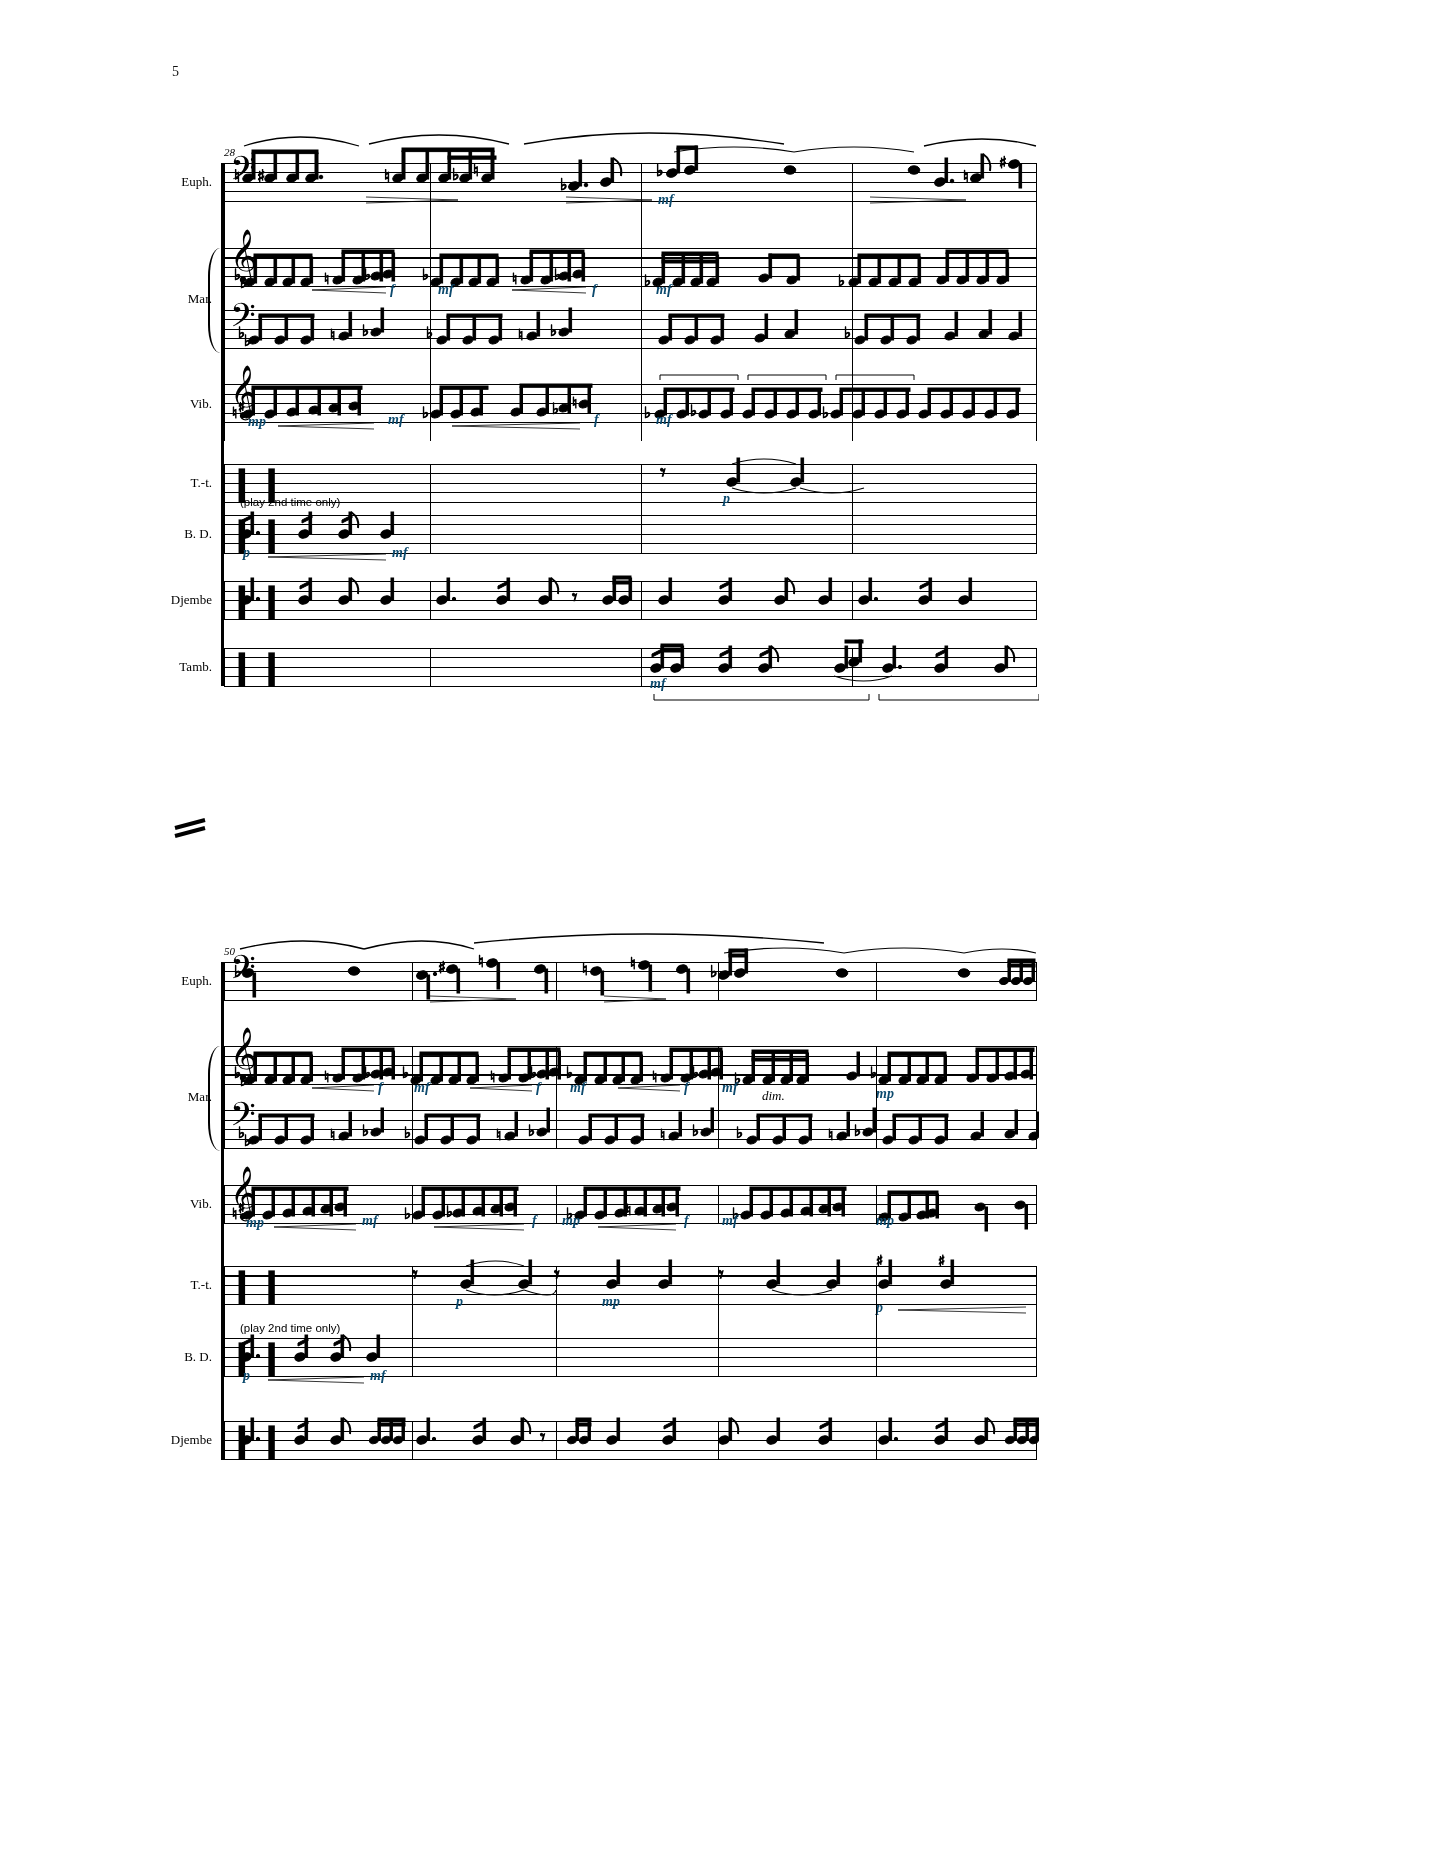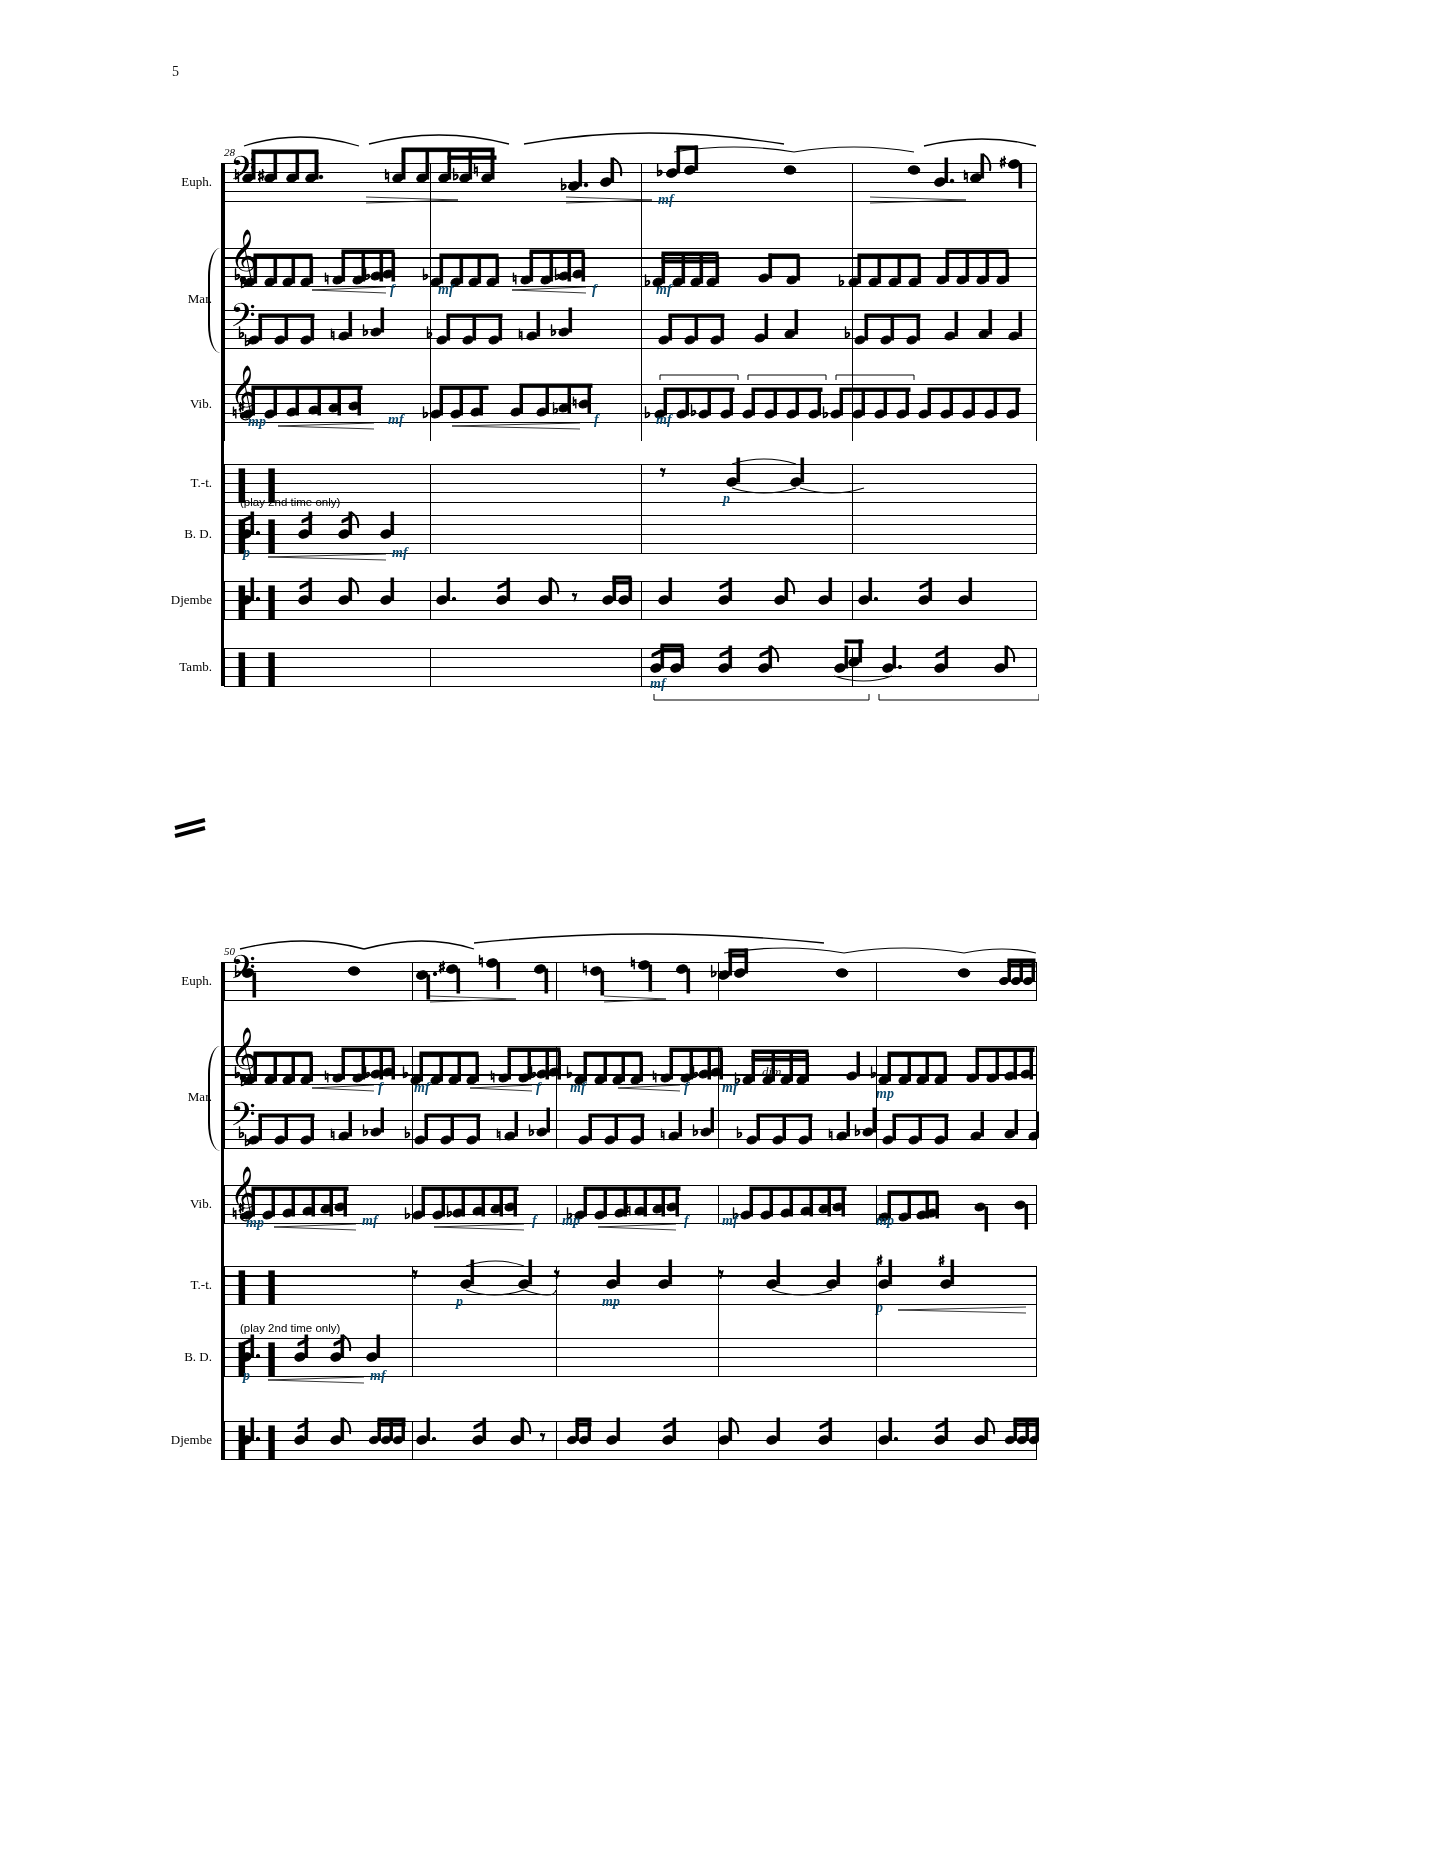--- a/index.html
+++ b/index.html
@@ -1010,21 +1010,21 @@
     </div>
     <div class="dyn" style="left:536px;top:1080px;">f</div>
     <div class="dyn" style="left:570px;top:1080px;">mf</div>
     <div class="hairpin" style="left:618px;top:1084px;width:62px;">
       <svg width="62" height="8">
           <path d="M0 4 L62 1 M0 4 L62 7" stroke="#000" fill="none" stroke-width="0.8"></path>
         </svg>
     </div>
     <div class="dyn" style="left:684px;top:1080px;">f</div>
     <div class="dyn" style="left:722px;top:1080px;">mf</div>
-    <div class="expr" style="left:762px;top:1064px;">dim.</div>
+    <div class="expr" style="left:762px;top:1088px;">dim.</div>
     <div class="dyn" style="left:876px;top:1086px;">mp</div>
 
     <div class="inst-label" style="left:130px;top:1204px;width:82px;">Vib.</div>
     <div class="staff" style="left:224px;top:1185px;width:813px;"></div>
     <div class="clef treble" style="left:230px;top:1169px;">𝄞</div>
 
     <div class="musiclayer" style="left:224px;top:1169px;">
       <svg width="815" height="70" viewBox="0 0 815 70">
         <g fill="#000" stroke="#000">
           <rect x="28" y="18" width="96" height="3.3"></rect>

